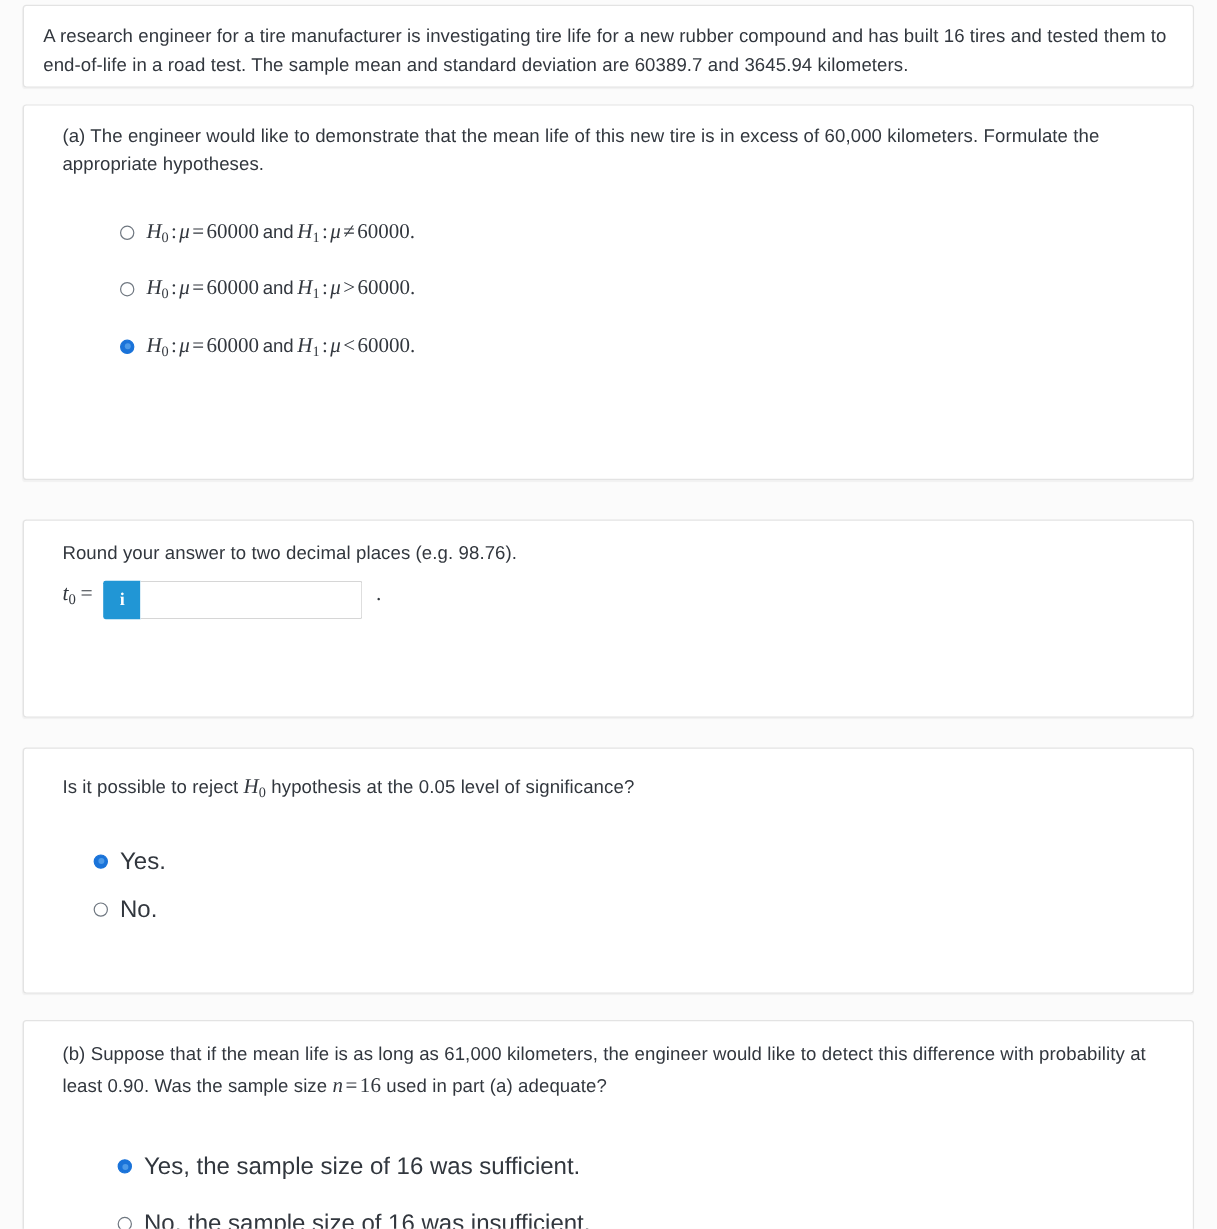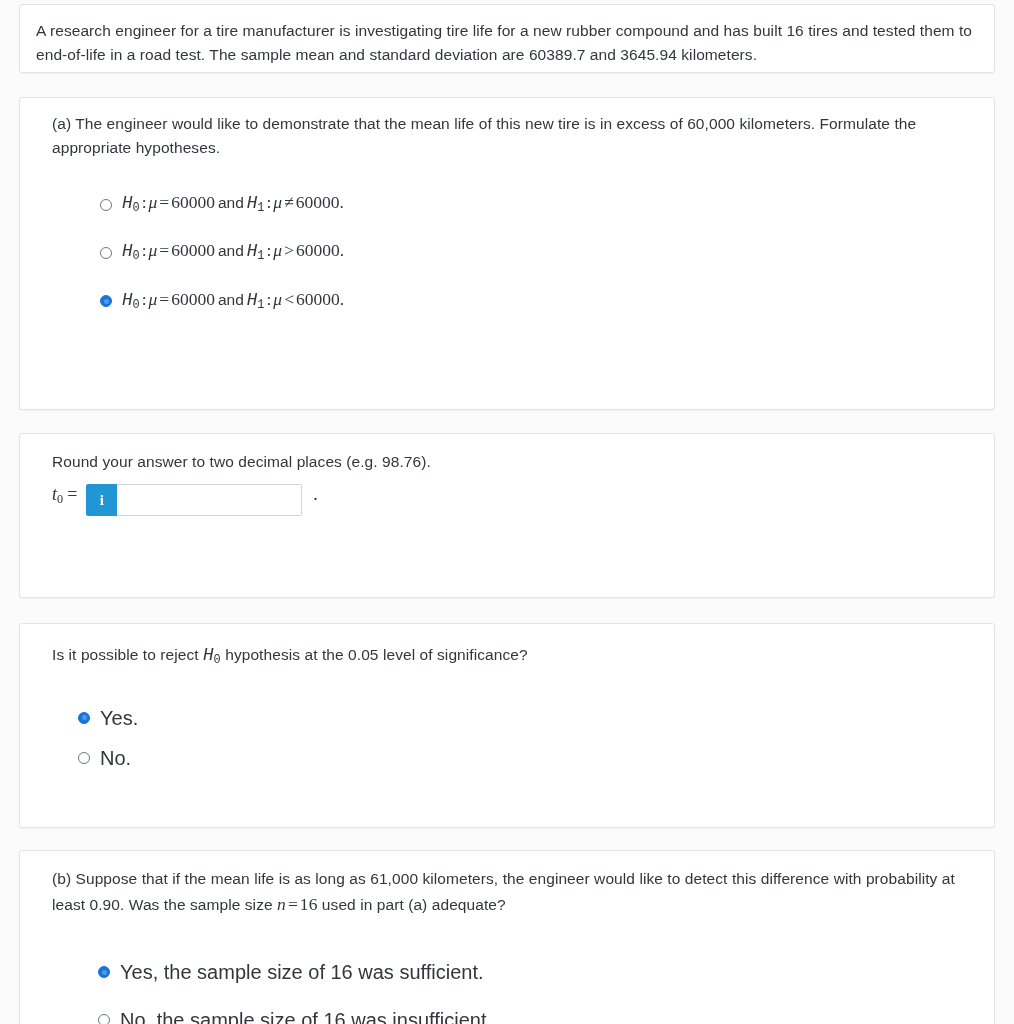--- a/index.html
+++ b/index.html
@@ -46,21 +46,21 @@
   }
 
   
   .m {
     font-family: "Liberation Serif", "DejaVu Serif", serif;
     font-size: 17.5px;
     font-style: italic;
     color: #32373e;
   }
   .m-up {
-    font-family: Liberation Mono, monospace;
+    font-family: Liberation Serif, serif;
     font-size: 17.5px;
     font-style: normal;
   }
   .m sub, .m-up sub {
     font-size: 0.68em;
     font-style: normal;
     vertical-align: -0.28em;
   }
   .op {
     font-family: "Liberation Serif", "DejaVu Serif", serif;
@@ -188,21 +188,21 @@
 <body>
 
 <div class="page">
 
   <div class="card" style="top:4px; height:69px;">
     <div class="card-inner">
       <div class="prose">A research engineer for a tire manufacturer is investigating tire life for a new rubber compound and has built 16 tires and tested them to end-of-life in a road test. The sample mean and standard deviation are 60389.7 and 3645.94 kilometers.</div>
     </div>
   </div>
 
-  <div class="card" style="top:97px; height:313px;">
+  <div class="card" style="top:87px; height:313px;">
     <div class="card-inner" style="padding:14px 32px 14px 32px;">
       <div class="prose">(a) The engineer would like to demonstrate that the mean life of this new tire is in excess of 60,000 kilometers. Formulate the appropriate hypotheses.</div>
 
       <div class="opt-list" style="margin-top:34px; padding-left:48px;">
 
         <div class="opt" style="margin-bottom:27px;">
           <span class="radio"></span>
           <span class="opt-label-math">
             <span class="m-up"><i>H</i><sub>0</sub></span><span class="op">:</span><span class="m">μ</span><span class="op">=</span><span class="num">60000</span><span class="conj">and</span><span class="m-up"><i>H</i><sub>1</sub></span><span class="op">:</span><span class="m">μ</span><span class="op">≠</span><span class="num">60000</span><span class="num">.</span>
           </span>

